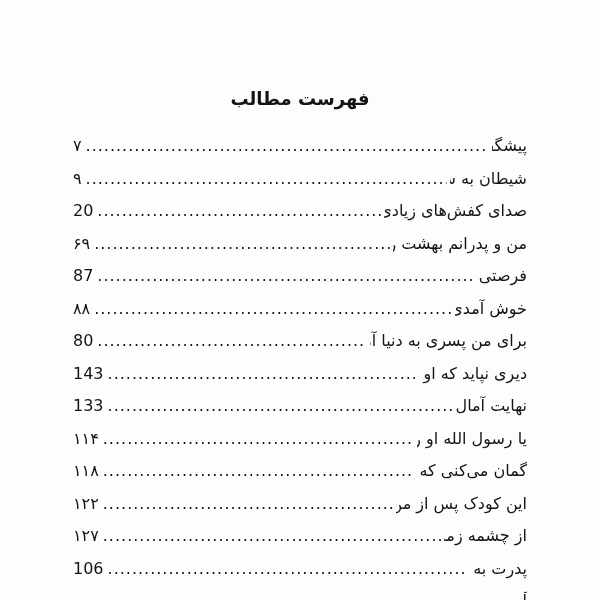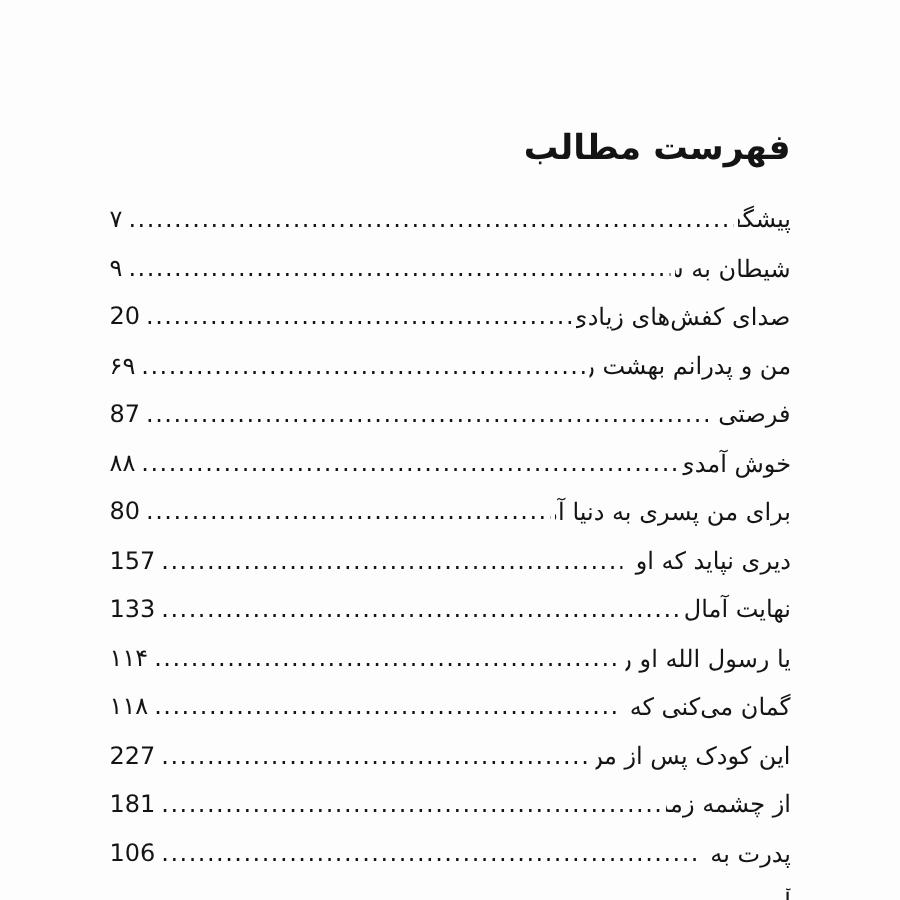--- a/index.html
+++ b/index.html
@@ -10,22 +10,23 @@
     font-family: "DejaVu Sans", sans-serif;
   }
   .page {
     width: 600px; height: 600px;
     padding: 0 73px;
     direction: rtl;
     color: #141414;
     overflow: hidden;
   }
   .toc-title {
+    text-align: center;
     font-weight: 700;
-    font-size: 23px;
+    font-size: 18px;
     line-height: 30px;
     padding-top: 84px;
   }
   .toc-list { margin-top: 16px; }
   .toc-row {
     display: flex;
     align-items: baseline;
     height: 32.5px;
     line-height: 32.5px;
     font-size: 16px;
@@ -88,46 +89,46 @@
     <span class="toc-page">۸۸</span>
   </div>
       <div class="toc-row">
     <span class="toc-label">برای من پسری به دنیا آمده که شباهت به دو پیامبر خدا دارد</span>
     <span class="dot-leader">..............................................................................................................</span>
     <span class="toc-page">80</span>
   </div>
       <div class="toc-row">
     <span class="toc-label">دیری نپاید که او را وداع خواهم گفت</span>
     <span class="dot-leader">..............................................................................................................</span>
-    <span class="toc-page">157</span>
+    <span class="toc-page">143</span>
   </div>
       <div class="toc-row">
     <span class="toc-label">نهایت آمال اولاد علی</span>
     <span class="dot-leader">..............................................................................................................</span>
     <span class="toc-page">133</span>
   </div>
       <div class="toc-row">
     <span class="toc-label">یا رسول الله او را به شما می‌سپارم</span>
     <span class="dot-leader">..............................................................................................................</span>
     <span class="toc-page">۱۱۴</span>
   </div>
       <div class="toc-row">
     <span class="toc-label">گمان می‌کنی که فراموشت می‌کنم؟!</span>
     <span class="dot-leader">..............................................................................................................</span>
     <span class="toc-page">۱۱۸</span>
   </div>
       <div class="toc-row">
     <span class="toc-label">این کودک پس از من حجت و امام بر شماست</span>
     <span class="dot-leader">..............................................................................................................</span>
-    <span class="toc-page">227</span>
+    <span class="toc-page">۱۲۲</span>
   </div>
       <div class="toc-row">
     <span class="toc-label">از چشمه زمزم جوشان‌تر</span>
     <span class="dot-leader">..............................................................................................................</span>
-    <span class="toc-page">181</span>
+    <span class="toc-page">۱۲۷</span>
   </div>
       <div class="toc-row">
     <span class="toc-label">پدرت به قربانت</span>
     <span class="dot-leader">..............................................................................................................</span>
     <span class="toc-page">106</span>
   </div>
       <div class="toc-row">
     <span class="toc-label">آ</span>
     <span class="dot-leader">..............................................................................................................</span>
     <span class="toc-page"></span>

